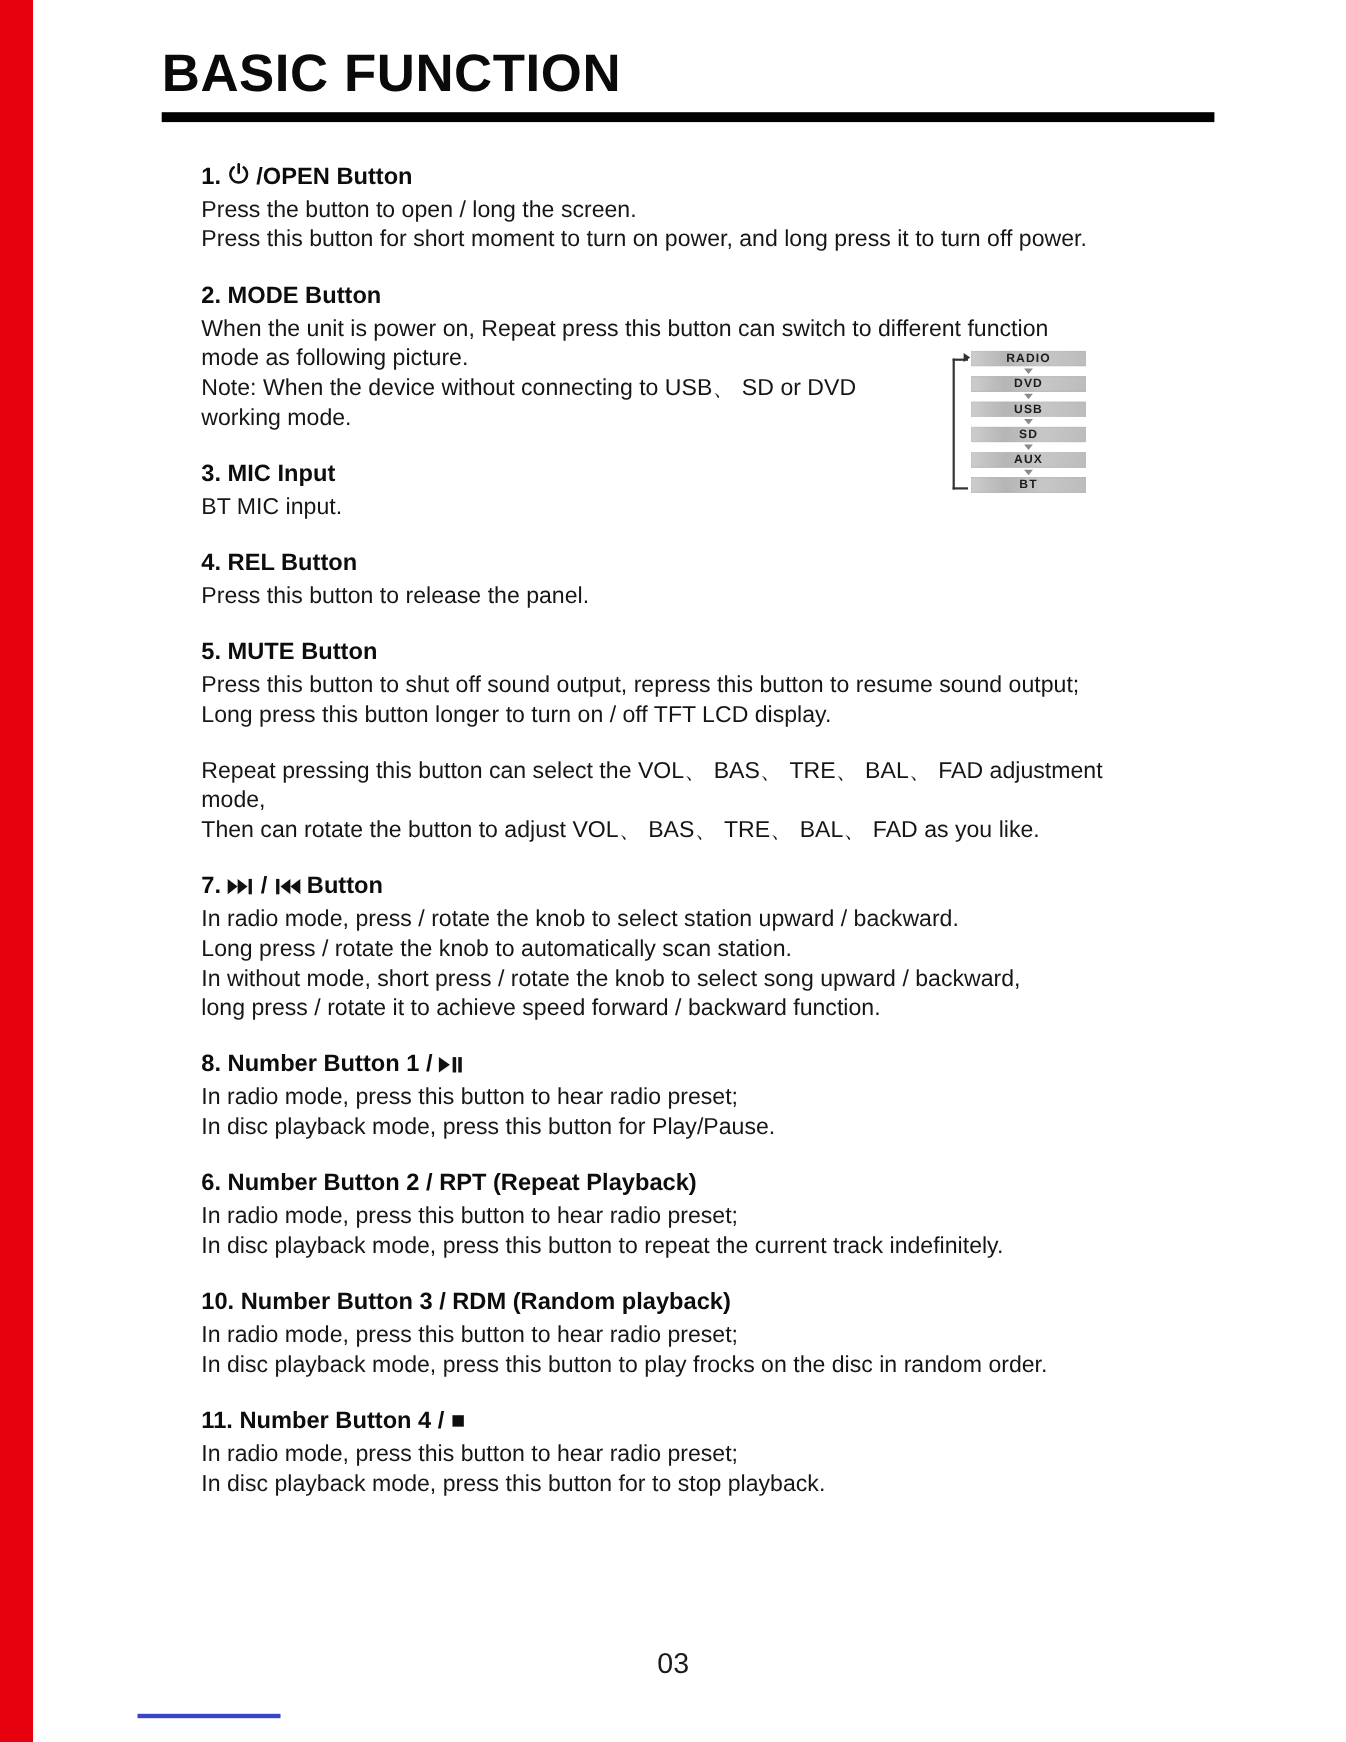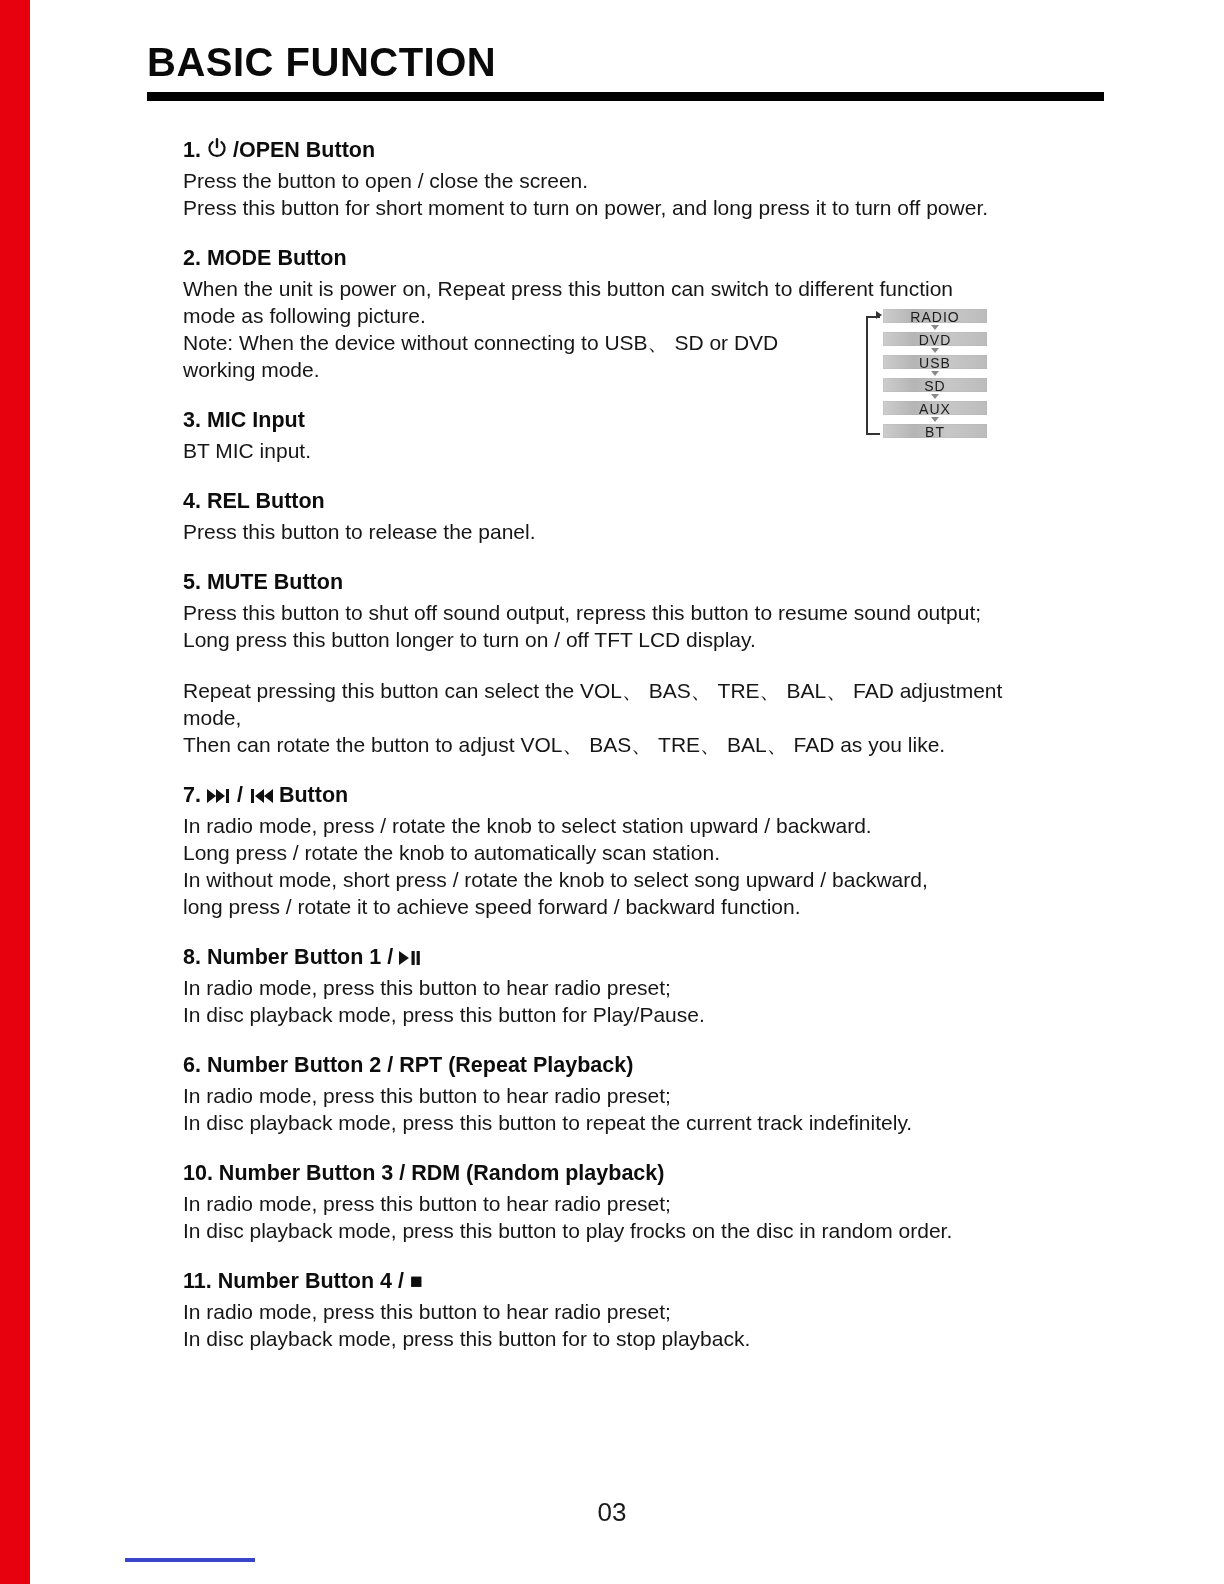--- a/index.html
+++ b/index.html
@@ -3,35 +3,35 @@
 <meta charset="utf-8">
 <style>
   html,body{margin:0;padding:0;}
   body{
     width:1224px;height:1584px;background:#ffffff;position:relative;
     font-family:"Liberation Sans", sans-serif;color:#141414;
     -webkit-font-smoothing:antialiased;overflow:hidden;
   }
   .red-stripe{position:absolute;left:0;top:0;width:30px;height:1584px;background:#e7000e;}
   .content{position:absolute;left:147px;top:40px;width:957px;}
-  h1{margin:0;font-size:40px;font-weight:bold;letter-spacing:0.5px;color:#0a0a0a;}
+  h1{margin:0;font-size:48px;font-weight:bold;letter-spacing:0.5px;color:#0a0a0a;}
   .title-rule{height:9px;background:#000;margin-top:7px;width:957px;}
   section{margin-top:24px;position:relative;margin-left:36px;}
   section.first{margin-top:36px;}
   h2{margin:0 0 3px 0;font-size:21.5px;font-weight:bold;line-height:27px;color:#0d0d0d;}
   p{margin:0;font-size:21px;line-height:27px;color:#161616;}
   .h-icon{display:inline-block;vertical-align:-2px;margin:0 5px;}
   .h-icon svg{display:block;}
   
   .mode-diagram{position:absolute;left:700px;top:64px;width:104px;}
   .mode-list{position:relative;}
   .mode-bar{
-    width:104px;height:14px;display:flex;justify-content:center;
+    width:104px;height:14px;display:flex;align-items:center;justify-content:center;
     background:linear-gradient(90deg,#cdcdcd,#b5b5b5 30%,#c7c7c7 62%,#bcbcbc);
-    font-size:14px;font-weight:normal;color:#1c1c1c;letter-spacing:1px;
+    font-size:11px;font-weight:bold;color:#1c1c1c;letter-spacing:1px;
     box-shadow:inset 0 0 1px #9a9a9a;
   }
   .dn-arrow{width:0;height:0;border-left:4px solid transparent;border-right:4px solid transparent;
     border-top:5px solid #8a8a8a;margin:2px auto;}
   .loop{
     position:absolute;left:-17px;top:7px;width:12px;height:115px;
     border-left:2px solid #333;border-top:2px solid #333;border-bottom:2px solid #333;
   }
   .loop-head{
     position:absolute;left:-7px;top:2px;width:0;height:0;
@@ -49,21 +49,21 @@
 
   <div class="content">
     <h1>BASIC FUNCTION</h1>
     <div class="title-rule"></div>
 
     <section class="first">
       <h2><span>1.</span><span class="h-icon"><svg width="22" height="22" viewBox="0 0 24 24">
               <path d="M12 2.5v8.5" stroke="#111" stroke-width="2.6" fill="none" stroke-linecap="round"></path>
               <path d="M7.2 5.6a8.3 8.3 0 1 0 9.6 0" stroke="#111" stroke-width="2.4" fill="none" stroke-linecap="round"></path>
             </svg></span><span>/OPEN Button</span></h2>
-      <p>Press the button to open / close the screen.</p>
+      <p>Press the button to open / long the screen.</p>
       <p>Press this button for short moment to turn on power, and long press it to turn off power.</p>
     </section>
 
     <section>
       <h2>2. MODE Button</h2>
       <p>When the unit is power on, Repeat press this button can switch to different function</p>
       <p>mode as following picture.</p>
       <p>Note: When the device without connecting to USB、 SD or DVD</p>
       <p>working mode.</p>
 

